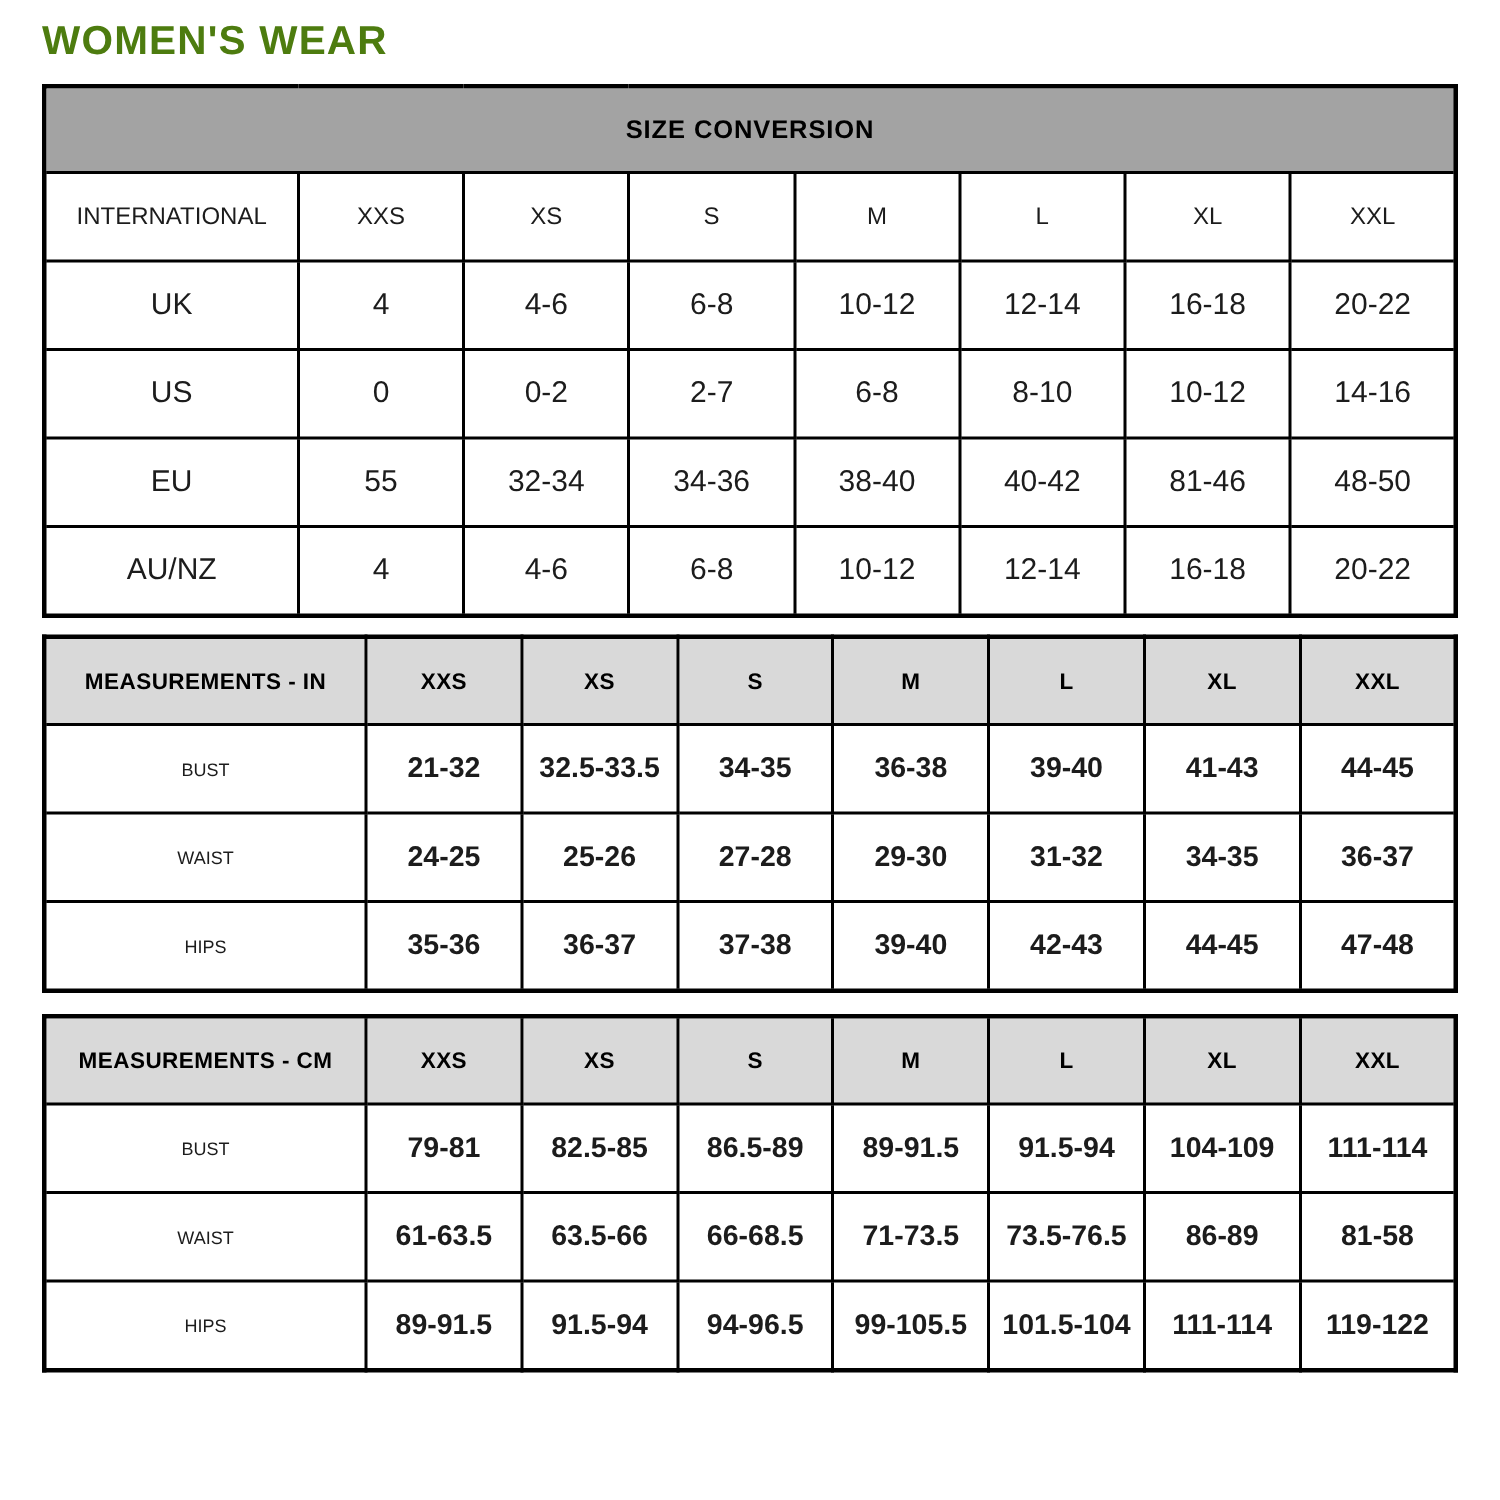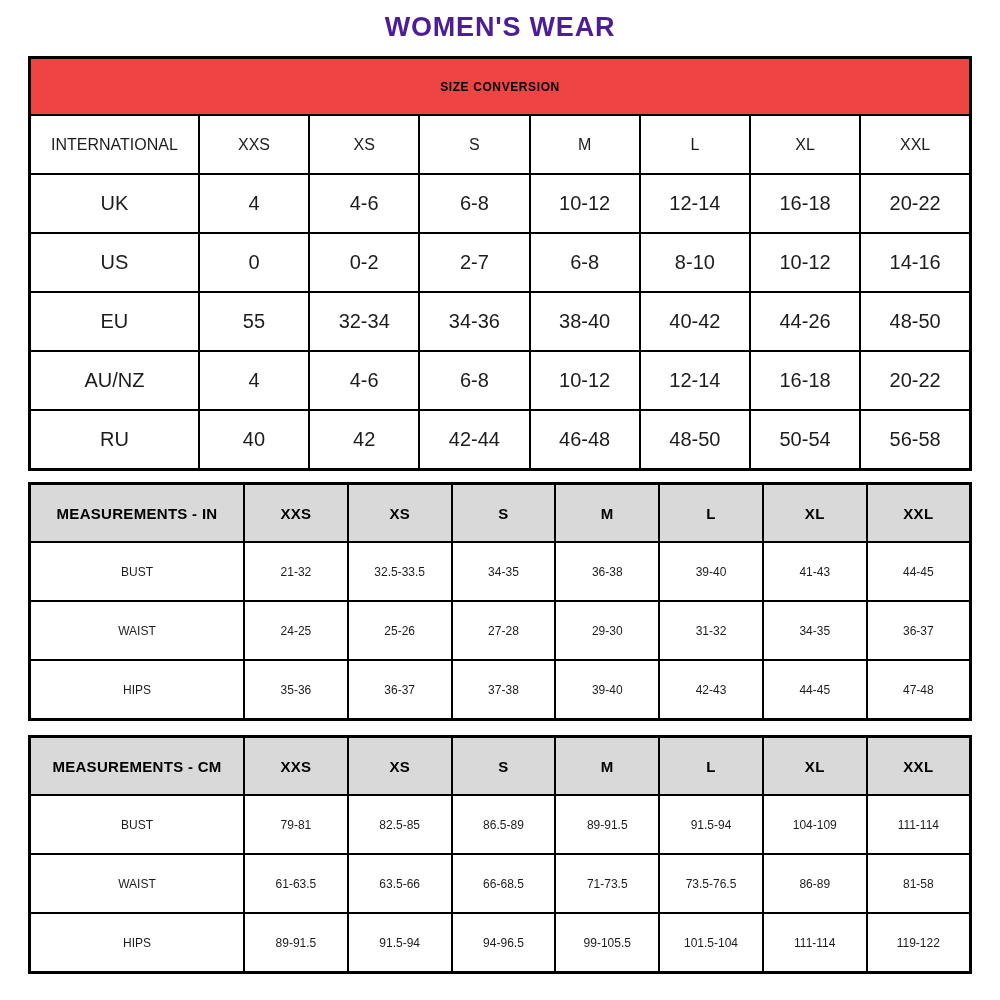--- a/index.html
+++ b/index.html
@@ -5,66 +5,65 @@
   html, body { margin: 0; padding: 0; background: #ffffff; }
   body {
     width: 1000px;
     min-height: 1000px;
     font-family: "Liberation Sans", sans-serif;
     color: #1c1c1c;
     overflow: hidden;
   }
   .page { padding: 12px 28px 12px 28px; box-sizing: border-box; }
   .page-title {
-    text-align: center;
     font-size: 27px;
     font-weight: 700;
     letter-spacing: 0.8px;
-    color: #4c1d95;
+    color: #4d7c0f;
     margin: 0 0 13px 0;
     line-height: 1.15;
   }
   table.tbl {
     width: 100%;
     border-collapse: collapse;
     border: 3px solid #000;
     table-layout: fixed;
   }
   .tbl th, .tbl td {
     border: 2px solid #000;
     text-align: center;
     vertical-align: middle;
     padding: 0;
     overflow: hidden;
     white-space: nowrap;
   }
   
   .t1 .banner-row th {
-    background: #ef4444;
+    background: #a3a3a3;
     height: 55px;
-    font-size: 12px;
+    font-size: 17px;
     font-weight: 700;
     letter-spacing: 0.6px;
     color: #000;
   }
   .t1 .hdr-row th { height: 57px; font-size: 16px; font-weight: 500; background: #fff; }
   .t1 tbody th, .t1 tbody td { height: 57px; font-size: 20px; font-weight: 500; }
   
   .t23 { margin-top: 11px; }
   .t3  { margin-top: 14px; }
   .t23 thead th {
     background: #d9d9d9;
     height: 56px;
     font-size: 15px;
     font-weight: 700;
     letter-spacing: 0.3px;
     color: #000;
   }
   .t23 tbody th { height: 57px; font-size: 12px; font-weight: 500; }
-  .t23 tbody td { height: 57px; font-size: 12px; font-weight: 400; }
+  .t23 tbody td { height: 57px; font-size: 19px; font-weight: 700; }
 </style>
 </head>
 <body>
 
 <div class="page">
 
   <h1 class="page-title">WOMEN'S WEAR</h1>
 
   <table class="tbl t1">
     <colgroup>
@@ -113,43 +112,33 @@
         <td>10-12</td>
         <td>14-16</td>
       </tr>
       <tr>
         <th>EU</th>
         <td>55</td>
         <td>32-34</td>
         <td>34-36</td>
         <td>38-40</td>
         <td>40-42</td>
-        <td>44-26</td>
+        <td>81-46</td>
         <td>48-50</td>
       </tr>
       <tr>
         <th>AU/NZ</th>
         <td>4</td>
         <td>4-6</td>
         <td>6-8</td>
         <td>10-12</td>
         <td>12-14</td>
         <td>16-18</td>
         <td>20-22</td>
       </tr>
-      <tr>
-        <th>RU</th>
-        <td>40</td>
-        <td>42</td>
-        <td>42-44</td>
-        <td>46-48</td>
-        <td>48-50</td>
-        <td>50-54</td>
-        <td>56-58</td>
-      </tr>
     </tbody>
   </table>
 
   <table class="tbl t23 t2">
     <colgroup>
       <col style="width:22.8%">
         <col style="width:11.028%">
         <col style="width:11.028%">
         <col style="width:11.028%">
       <col style="width:11.028%">

